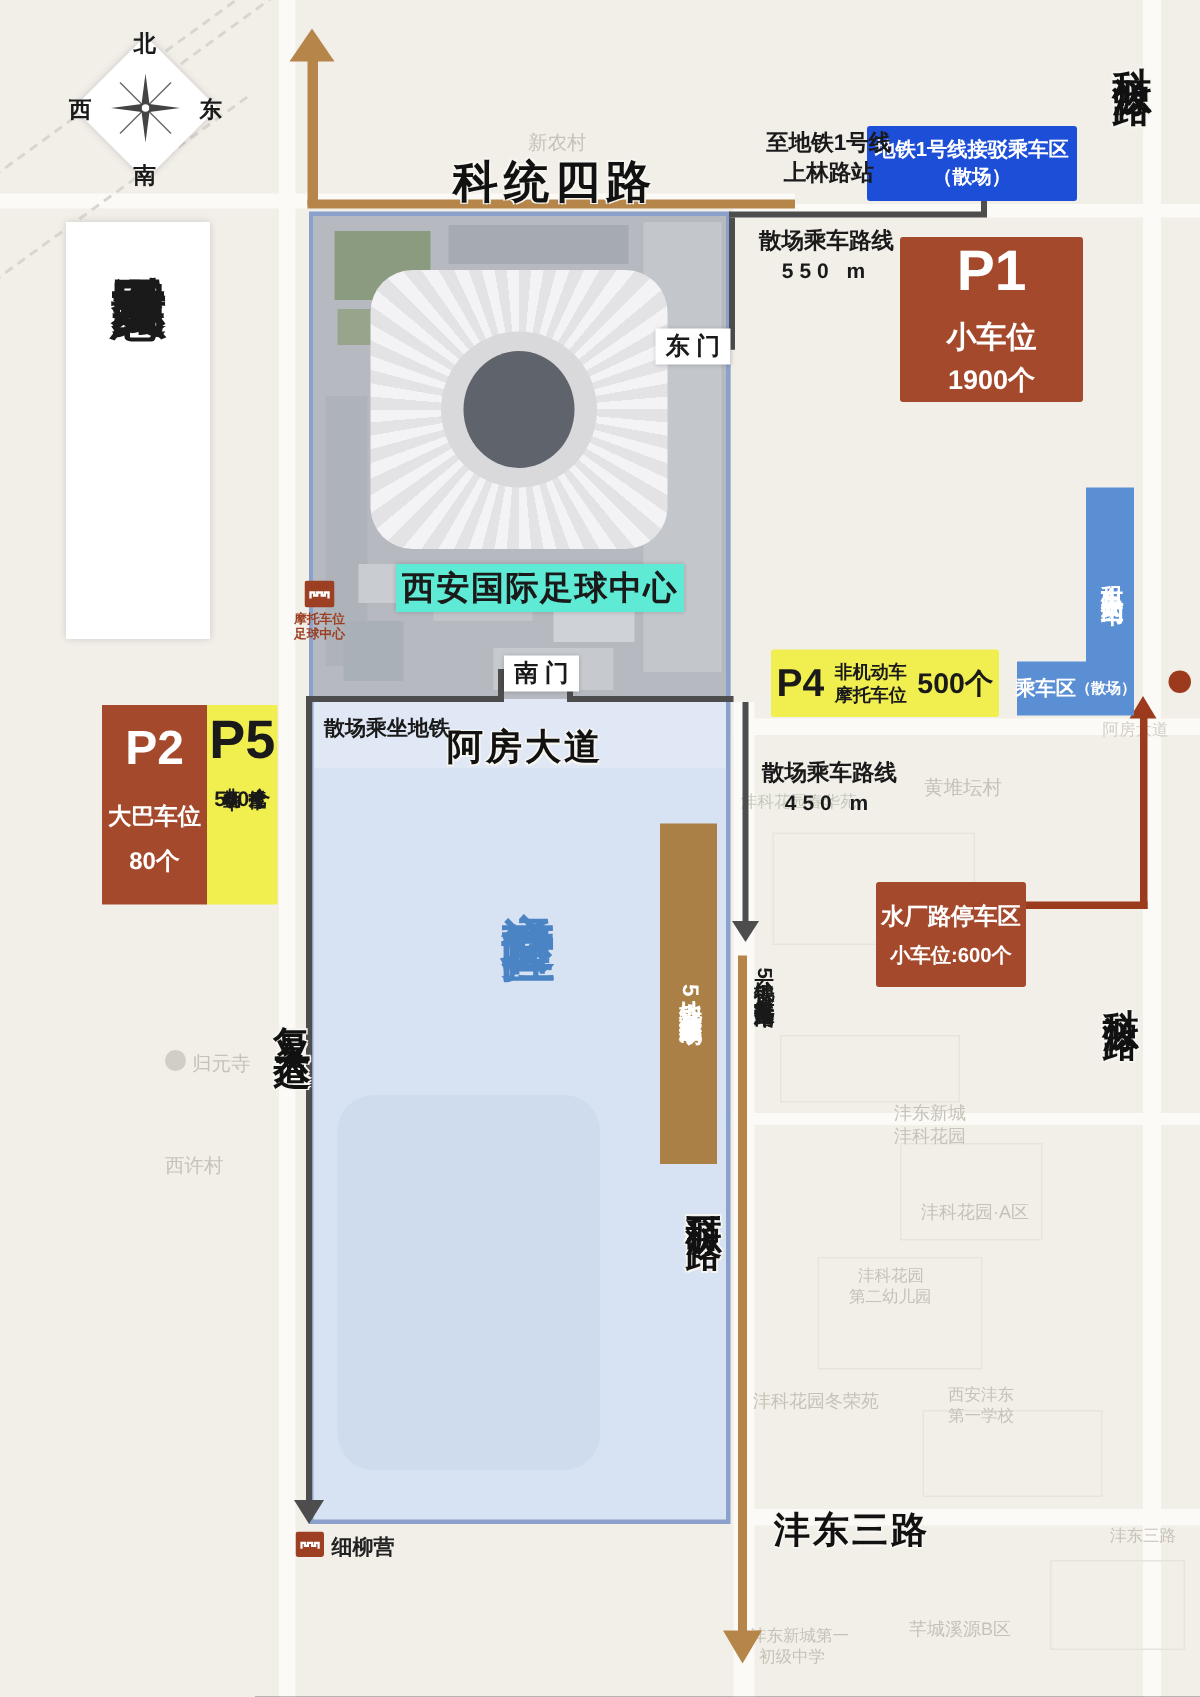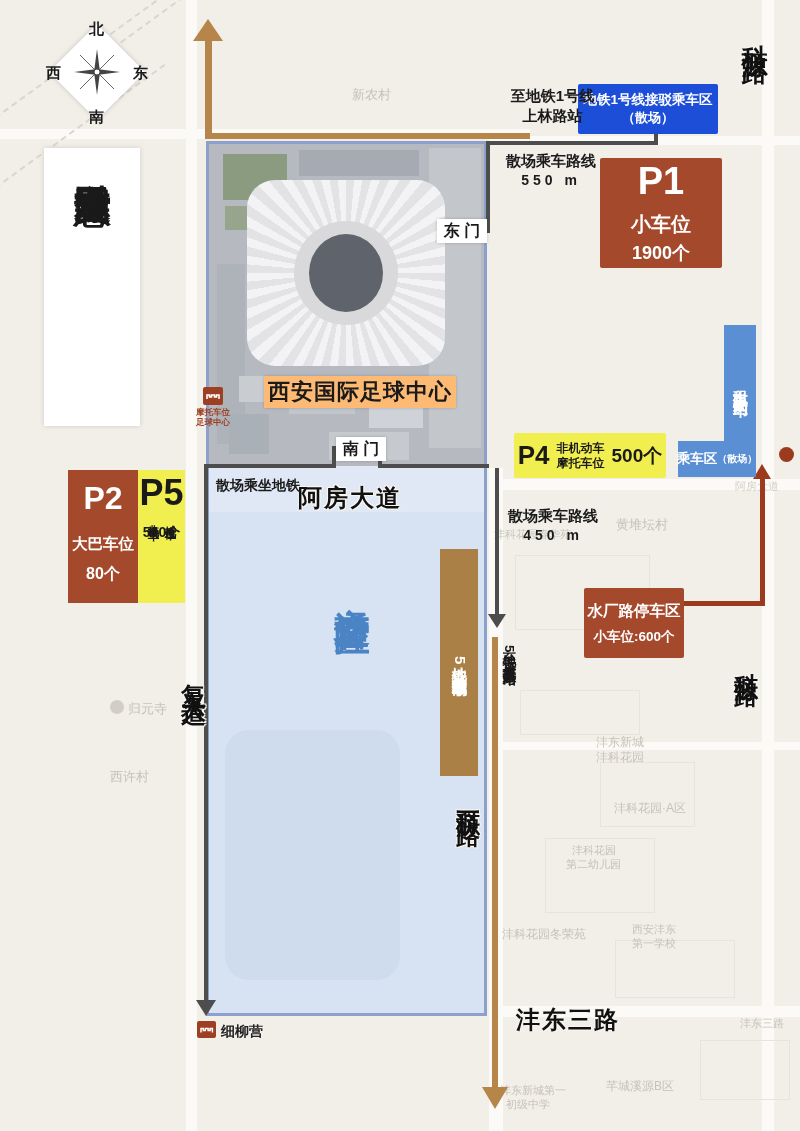--- a/index.html
+++ b/index.html
@@ -128,30 +128,31 @@
     <div class="abs" style="left:44px;top:0;font-size:15px;font-weight:bold">北</div>
     <div class="abs" style="left:88px;top:44px;font-size:15px;font-weight:bold">东</div>
     <div class="abs" style="left:44px;top:88px;font-size:15px;font-weight:bold">南</div>
     <div class="abs" style="left:1px;top:44px;font-size:15px;font-weight:bold">西</div>
   </div>
 
   <div class="abs" style="left:44px;top:148px;width:96px;height:278px;background:#fff;box-shadow:0 0 5px rgba(0,0,0,.15)">
     <span class="vtext abs" style="left:50%;top:6px;transform:translateX(-50%);font-size:37px;font-weight:900;letter-spacing:1px">交通引导示意图</span>
   </div>
 
+  <div class="abs road-label" style="left:302px;top:101px;font-size:30px;letter-spacing:4px">科统四路</div>
   <div class="abs road-label vtext" style="left:738px;top:24px;font-size:26px;letter-spacing:7px">科源路</div>
   <div class="abs road-label" style="left:298px;top:482px;font-size:24px;letter-spacing:2px">阿房大道</div>
   <div class="abs road-label vtext" style="left:178px;top:664px;font-size:25px;letter-spacing:6px">复兴大道</div>
   <div class="abs road-label vtext" style="left:452px;top:790px;font-size:24px;letter-spacing:5px">科源一路</div>
   <div class="abs road-label vtext" style="left:730px;top:653px;font-size:24px;letter-spacing:6px">科源路</div>
   <div class="abs road-label" style="left:516px;top:1004px;font-size:24px;letter-spacing:2px">沣东三路</div>
 
   <span class="abs vtext" style="left:327px;top:578px;font-size:36px;font-weight:900;letter-spacing:4px;color:#4b84c4">交通管控区</span>
 
-  <div class="abs wbox" style="left:264px;top:376px;width:192px;height:32px;background:#fdba74;font-size:22px;letter-spacing:1px">西安国际足球中心</div>
+  <div class="abs wbox" style="left:264px;top:376px;width:192px;height:32px;background:#5eead4;font-size:22px;letter-spacing:1px">西安国际足球中心</div>
   <div class="abs wbox" style="left:437px;top:219px;width:50px;height:24px;font-size:16px">东 门</div>
   <div class="abs wbox" style="left:336px;top:437px;width:50px;height:24px;font-size:16px">南 门</div>
 
   <svg class="abs" style="left:203px;top:387px" width="20" height="18">
     <rect width="20" height="18" rx="2" fill="#9c3f22"></rect>
     <path d="M4 12 V8 h2.5 v2 h2 V8 h3 v2 h2 V8 h2.5 v4" stroke="#fff" stroke-width="1.6" fill="none"></path>
   </svg>
   <div class="abs ctr" style="left:195px;top:407px;width:36px;font-size:8.5px;font-weight:bold;color:#9c3f22;line-height:1.2">
     <span>摩托车位</span>
     <span>足球中心</span>

